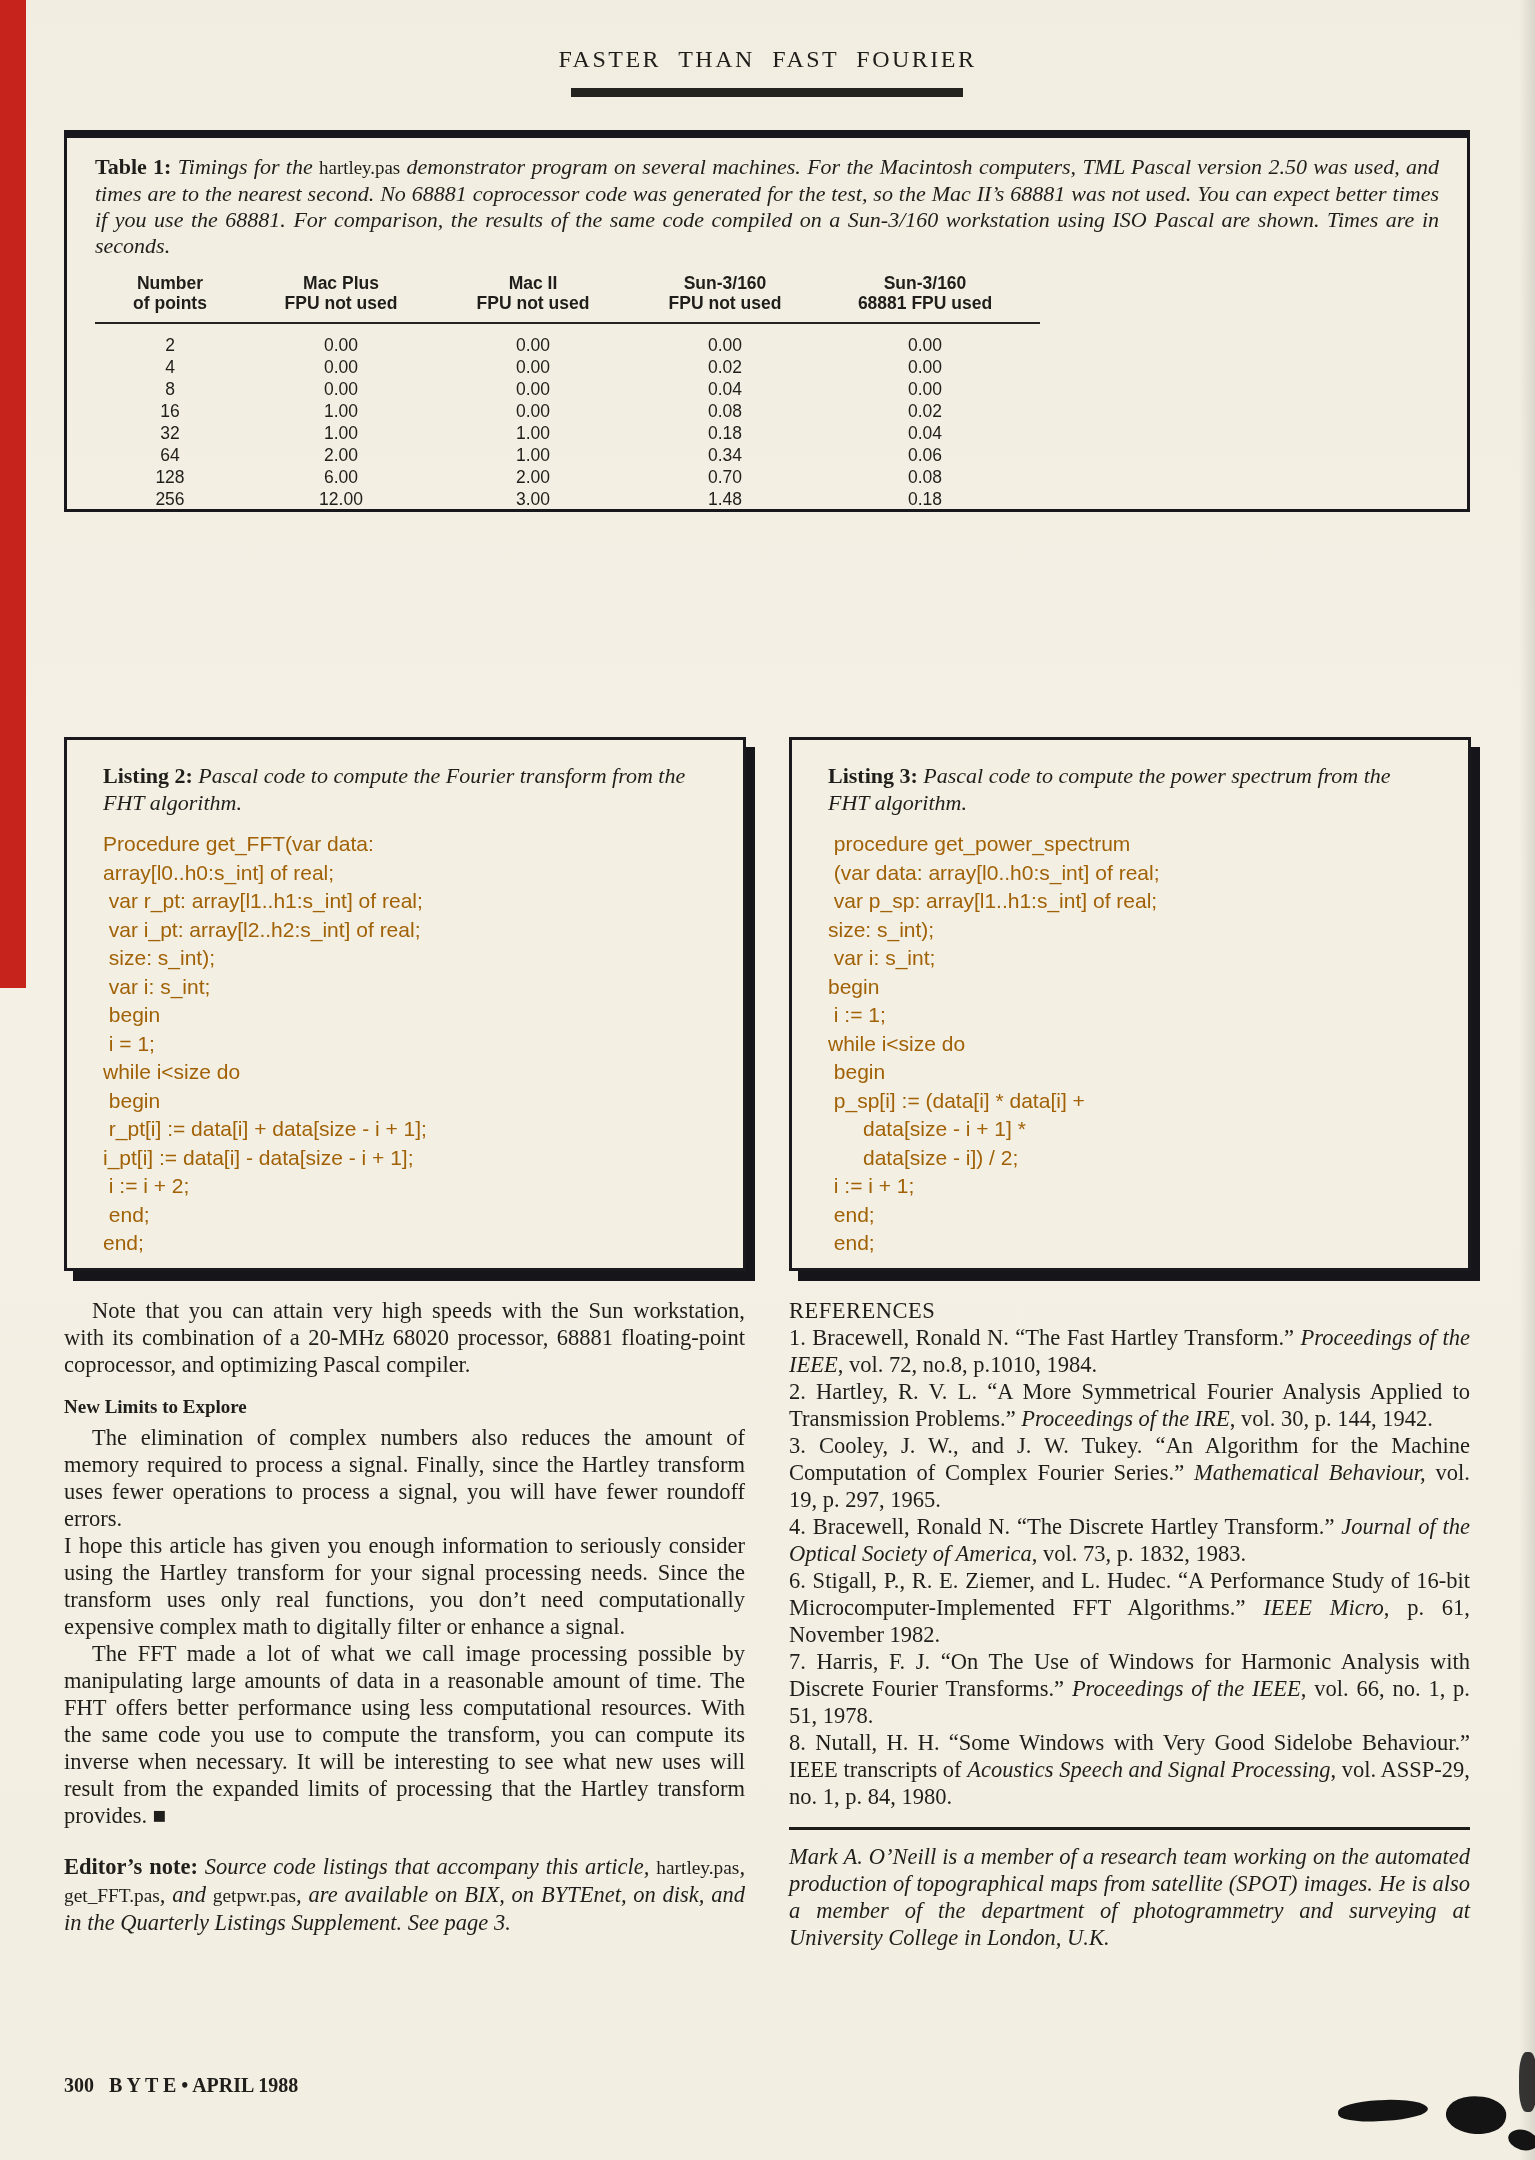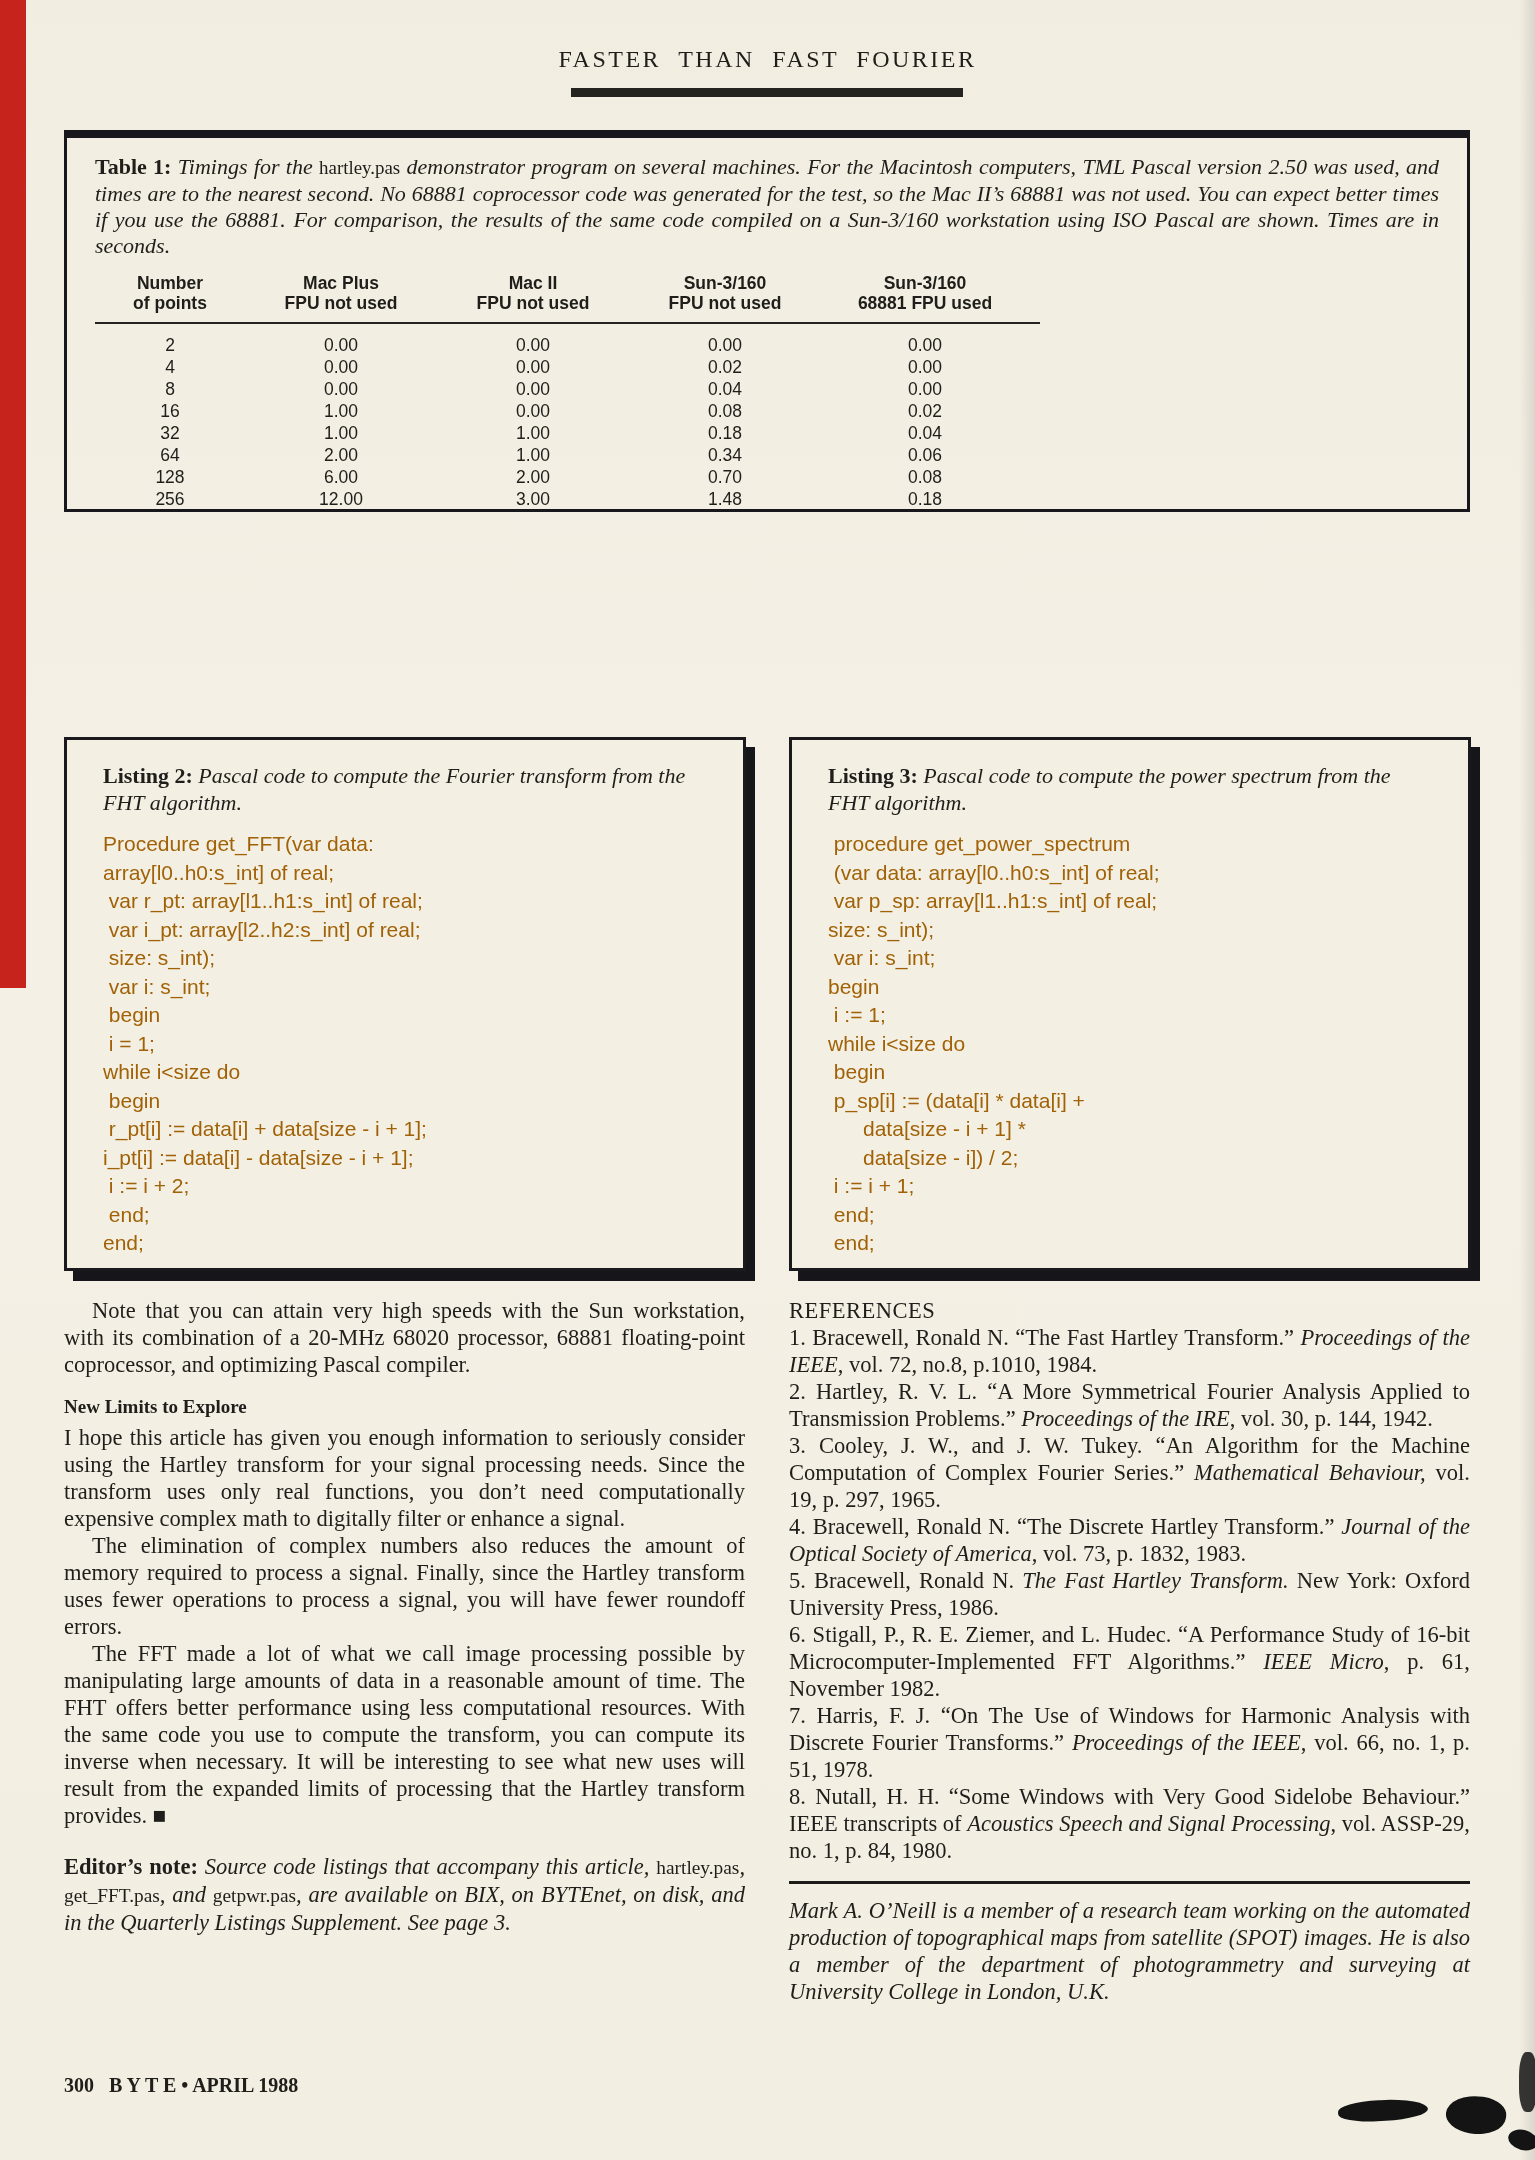--- a/index.html
+++ b/index.html
@@ -211,35 +211,34 @@
  end;
  end;</pre>
   </section>
 
   <div class="col col-left">
     <div>
         <p class="para indent"><span class="run-plain">Note that you can attain very high speeds with the Sun workstation, with its combination of a 20-MHz 68020 processor, 68881 floating-point coprocessor, and optimizing Pascal compiler.</span></p>
       </div>
     <h3 class="section-heading">New Limits to Explore</h3>
     <div>
+        <p class="para indent"><span class="run-plain">The elimination of complex numbers also reduces the amount of memory required to process a signal. Finally, since the Hartley transform uses fewer operations to process a signal, you will have fewer roundoff errors.</span></p>
         <p class="para"><span class="run-plain">I hope this article has given you enough information to seriously consider using the Hartley transform for your signal processing needs. Since the transform uses only real functions, you don’t need computationally expensive complex math to digitally filter or enhance a signal.</span></p>
-        <p class="para indent"><span class="run-plain">The elimination of complex numbers also reduces the amount of memory required to process a signal. Finally, since the Hartley transform uses fewer operations to process a signal, you will have fewer roundoff errors.</span></p>
         <p class="para indent"><span class="run-plain">The FFT made a lot of what we call image processing possible by manipulating large amounts of data in a reasonable amount of time. The FHT offers better performance using less computational resources. With the same code you use to compute the transform, you can compute its inverse when necessary. It will be interesting to see what new uses will result from the expanded limits of processing that the Hartley transform provides. </span><span class="run-plain">■</span></p>
       </div>
     <p class="para editors-note"><span class="run-bold">Editor’s note: </span><span class="run-italic">Source code listings that accompany this article, </span><span class="run-mono">hartley.pas</span><span class="run-italic">, </span><span class="run-mono">get_FFT.pas</span><span class="run-italic">, and </span><span class="run-mono">getpwr.pas</span><span class="run-italic">, are available on BIX, on BYTEnet, on disk, and in the Quarterly Listings Supplement. See page 3.</span></p>
   </div>
 
   <div class="col col-right">
     <p class="para refs-heading">REFERENCES</p>
     <div>
         <p class="para"><span class="run-plain">1. Bracewell, Ronald N. “The Fast Hartley Transform.” </span><span class="run-italic">Proceedings of the IEEE</span><span class="run-plain">, vol. 72, no.8, p.1010, 1984.</span></p>
         <p class="para"><span class="run-plain">2. Hartley, R. V. L. “A More Symmetrical Fourier Analysis Applied to Transmission Problems.” </span><span class="run-italic">Proceedings of the IRE</span><span class="run-plain">, vol. 30, p. 144, 1942.</span></p>
         <p class="para"><span class="run-plain">3. Cooley, J. W., and J. W. Tukey. “An Algorithm for the Machine Computation of Complex Fourier Series.” </span><span class="run-italic">Mathematical Behaviour,</span><span class="run-plain"> vol. 19, p. 297, 1965.</span></p>
         <p class="para"><span class="run-plain">4. Bracewell, Ronald N. “The Discrete Hartley Transform.” </span><span class="run-italic">Journal of the Optical Society of America</span><span class="run-plain">, vol. 73, p. 1832, 1983.</span></p>
-        <p class="para"><span class="run-plain">5. Bracewell, Ronald N. </span><span class="run-italic">The Fast Hartley Transform.</span><span class="run-plain"> New York: Oxford University Press, 1986.</span></p>
         <p class="para"><span class="run-plain">6. Stigall, P., R. E. Ziemer, and L. Hudec. “A Performance Study of 16-bit Microcomputer-Implemented FFT Algorithms.” </span><span class="run-italic">IEEE Micro</span><span class="run-plain">, p. 61, November 1982.</span></p>
         <p class="para"><span class="run-plain">7. Harris, F. J. “On The Use of Windows for Harmonic Analysis with Discrete Fourier Transforms.” </span><span class="run-italic">Proceedings of the IEEE</span><span class="run-plain">, vol. 66, no. 1, p. 51, 1978.</span></p>
         <p class="para"><span class="run-plain">8. Nutall, H. H. “Some Windows with Very Good Sidelobe Behaviour.” IEEE transcripts of </span><span class="run-italic">Acoustics Speech and Signal Processing</span><span class="run-plain">, vol. ASSP-29, no. 1, p. 84, 1980.</span></p>
       </div>
     <hr class="bio-divider">
     <p class="para bio">Mark A. O’Neill is a member of a research team working on the automated production of topographical maps from satellite (SPOT) images. He is also a member of the department of photogrammetry and surveying at University College in London, U.K.</p>
   </div>
 
   <div class="footer"><span class="run-bold">300</span><span class="run-plain">   </span><span class="run-bold">B Y T E • APRIL 1988</span></div>
 

